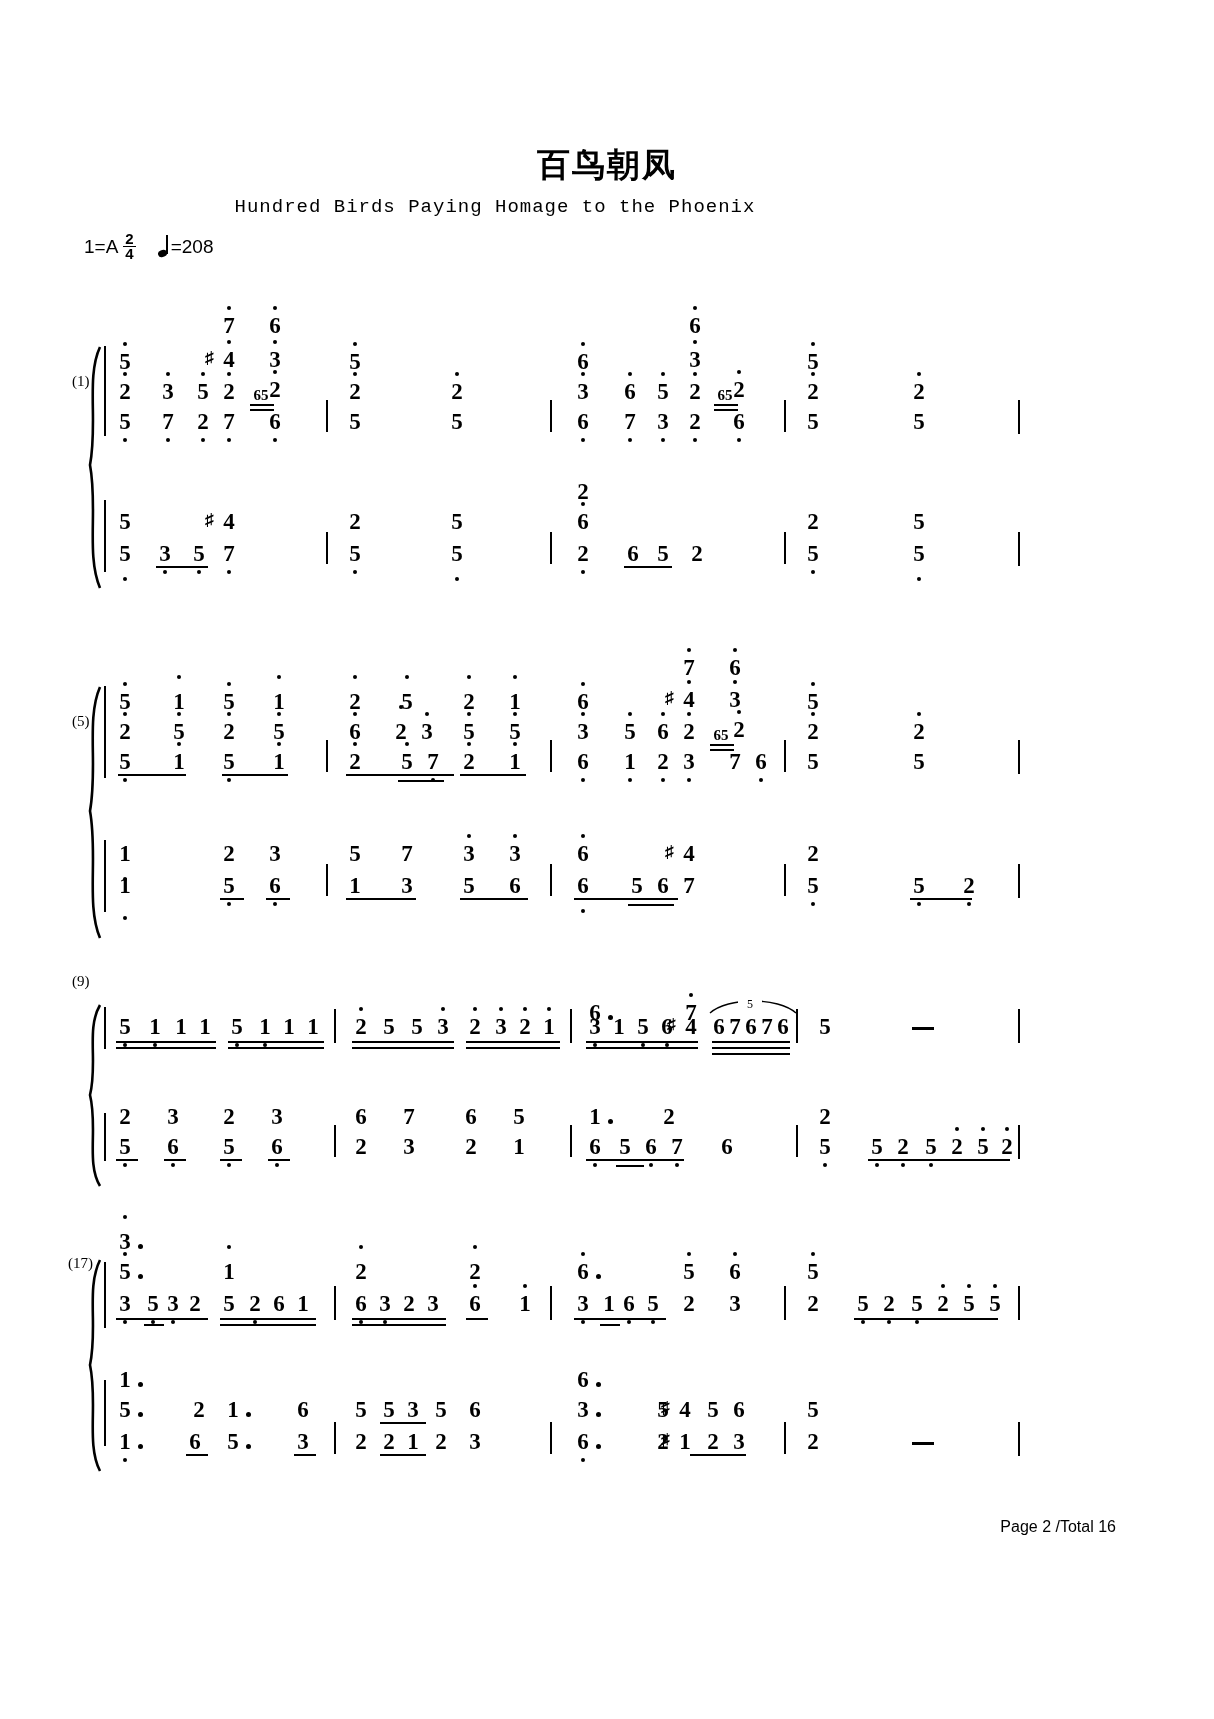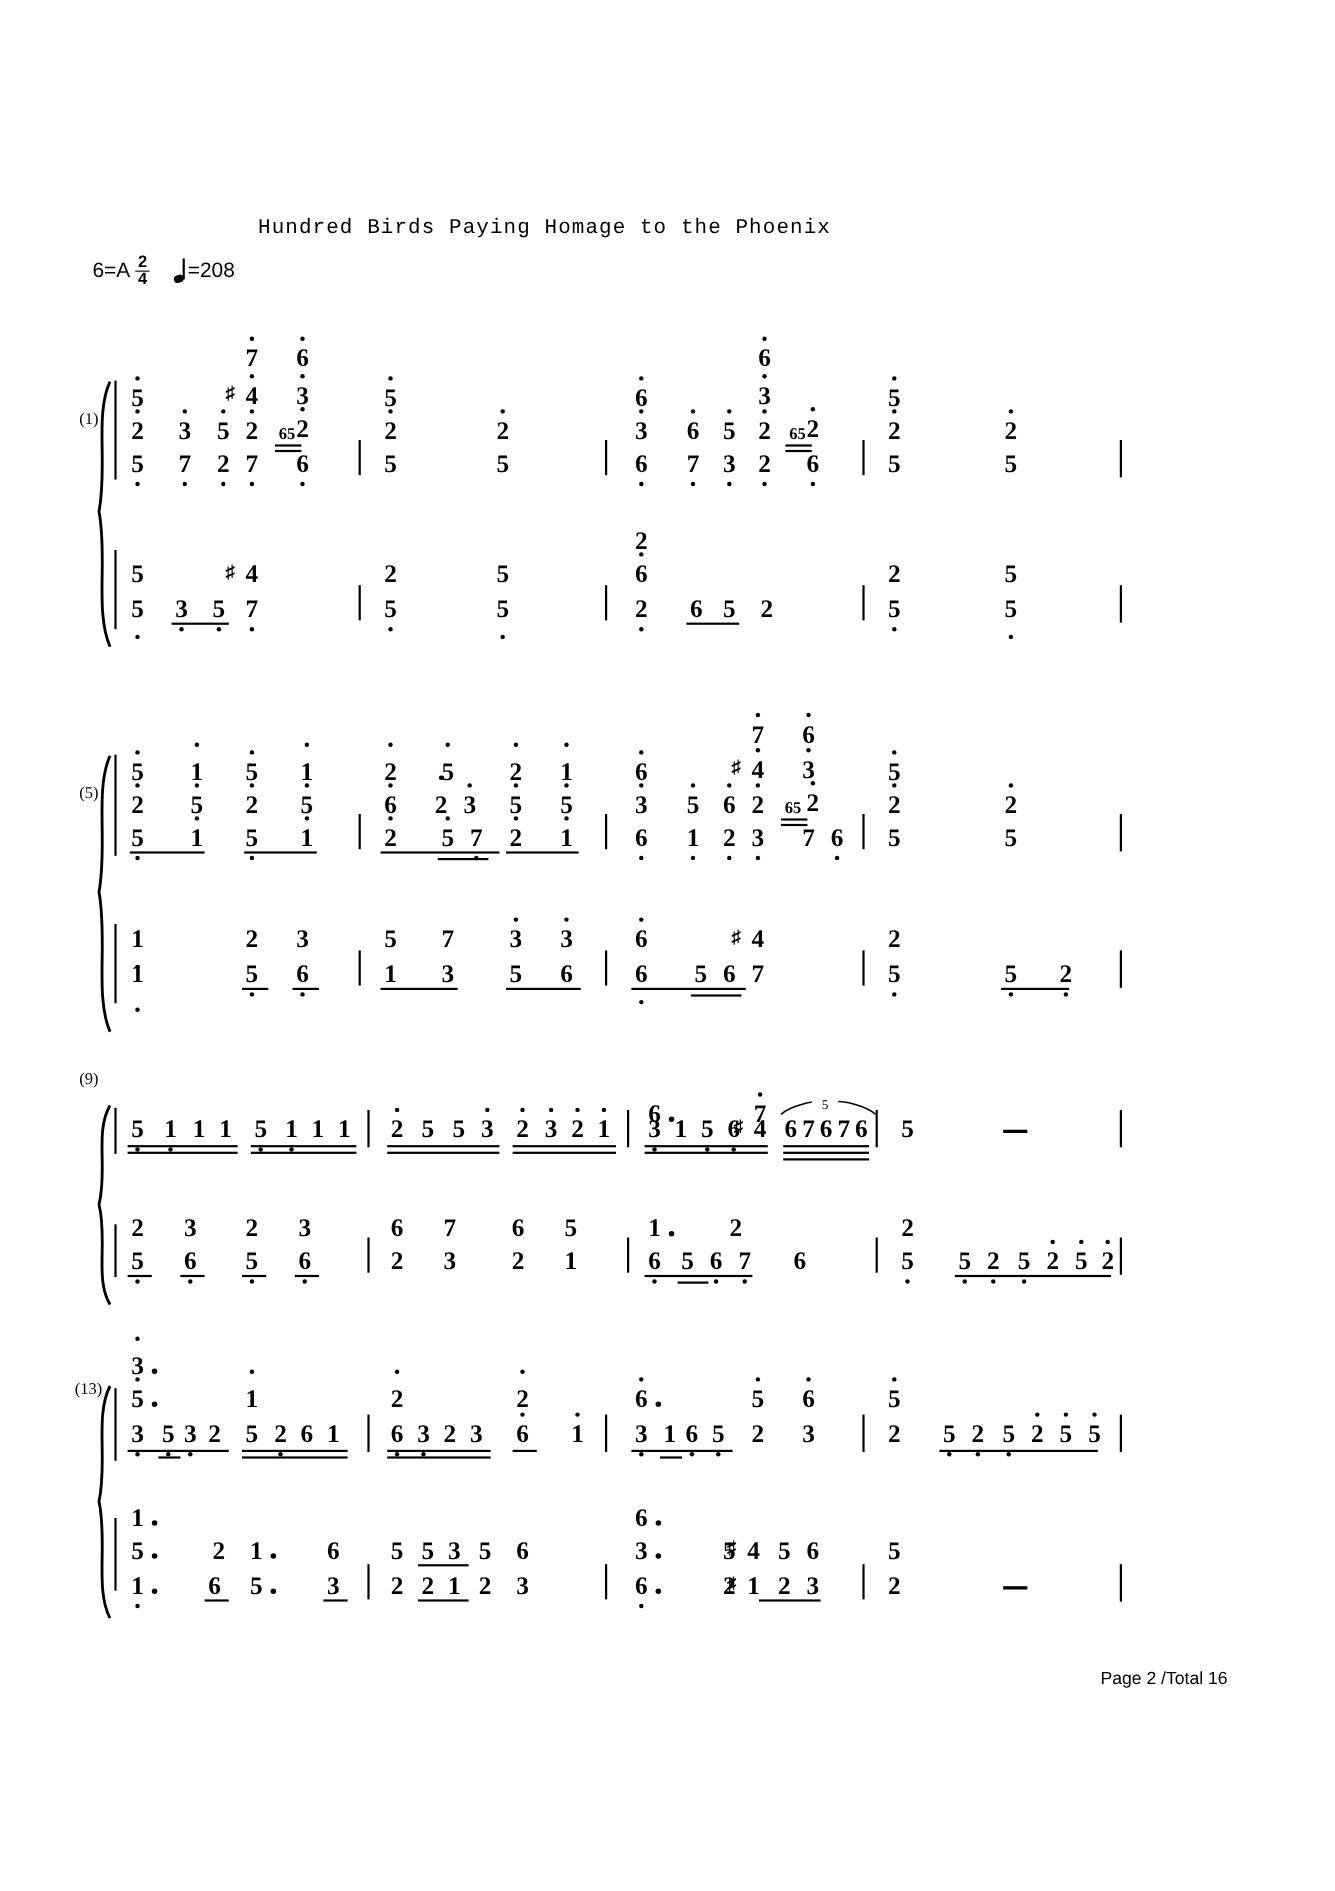--- a/index.html
+++ b/index.html
@@ -60,24 +60,25 @@
   
   .dash{position:absolute;height:2.5px;background:#000;}
 
   .slurc{position:absolute;}
 </style>
 </head>
 <body>
 
 <div class="page">
 
+  <div class="title-cn">百鸟朝凤</div>
   <div class="title-en">Hundred Birds Paying Homage to the Phoenix</div>
 
   <div class="meta">
-    <span class="keysig">6=A</span>
+    <span class="keysig">1=A</span>
     <span class="timesig">
       <span class="num">2</span>
       <span class="den">4</span>
     </span>
     <span class="tempo">
       <span class="qnote">
           <span class="head"></span>
           <span class="stem"></span>
         </span>
       <span>=208</span>
@@ -476,21 +477,21 @@
     <div class="n" style="left:944px;top:170px;width:26px;">2<span class="od u1"></span></div>
     <div class="n" style="left:970px;top:170px;width:26px;">5<span class="od u1"></span></div>
     <div class="n" style="left:994px;top:170px;width:26px;">2<span class="od u1"></span></div>
     <div class="beam" style="left:868px;top:194px;width:142px;"></div>
 
     <div class="bar-line" style="left:1018px;top:160px;height:34px;"></div>
   </div>
 
   <div class="system" style="top:1220px;height:260px;">
 
-    <div class="n" style="left:68px;top:32px;font-size:15px;font-weight:normal;">(13)</div>
+    <div class="n" style="left:68px;top:32px;font-size:15px;font-weight:normal;">(17)</div>
 
     <div class="brace" style="left:78px;top:38px;">
       <svg width="26" height="215" viewBox="0 0 26 215">
         <path d="M22 2 C8 30 20 70 12 107 C20 144 8 186 22 213" stroke="#000" stroke-width="2.6" fill="none"></path>
       </svg>
     </div>
 
     <div class="bar-line" style="left:104px;top:42px;height:66px;"></div>
     <div class="bar-line" style="left:104px;top:160px;height:66px;"></div>
 

